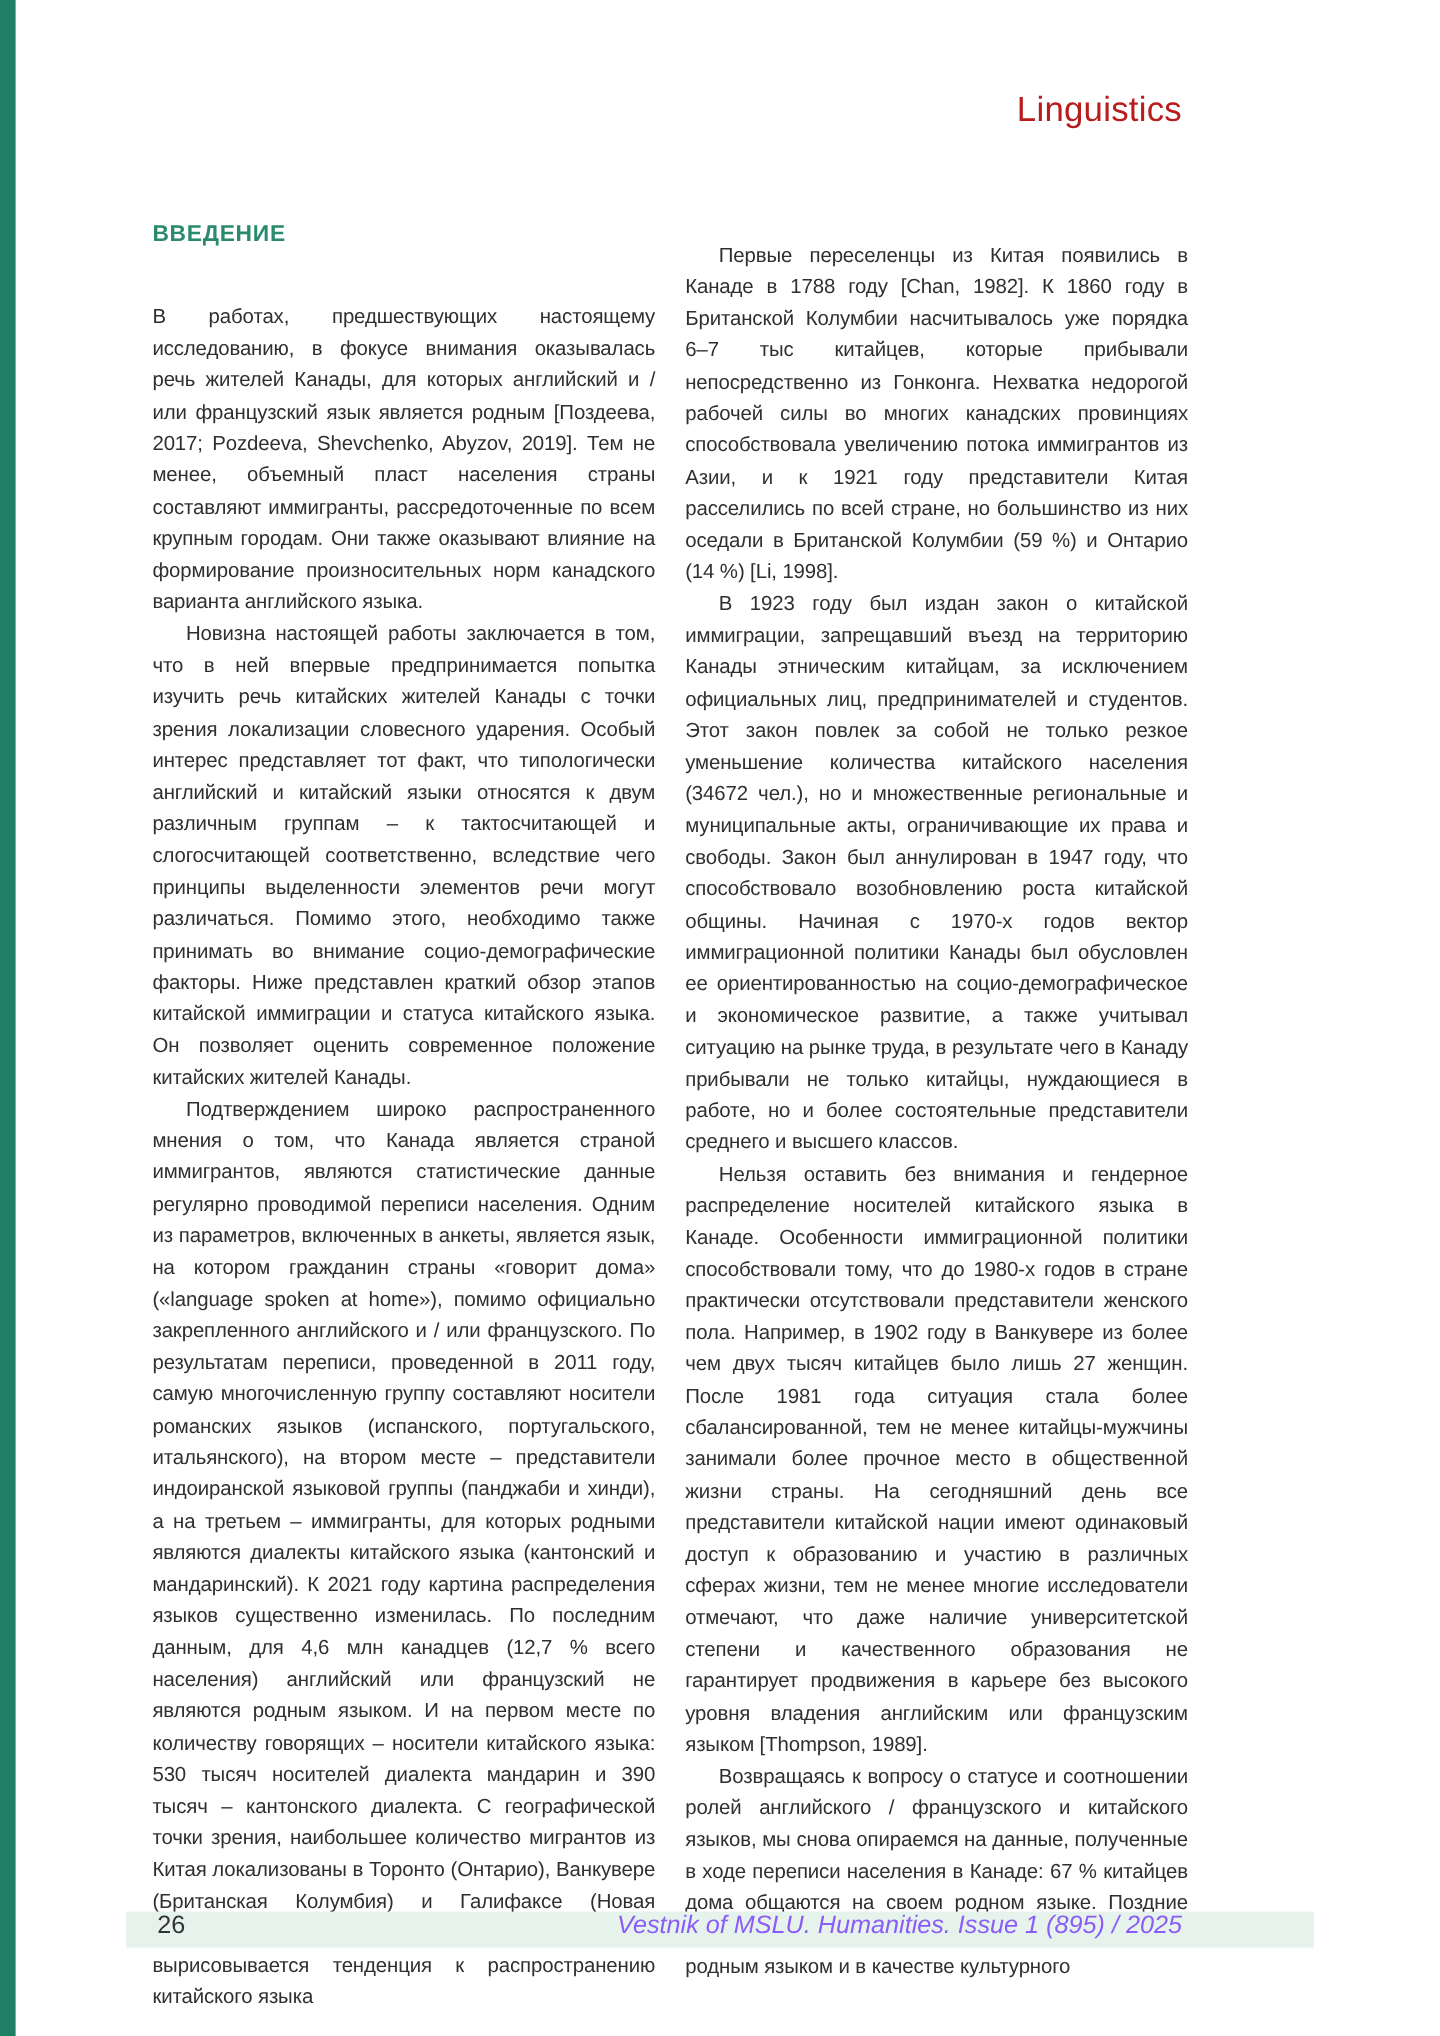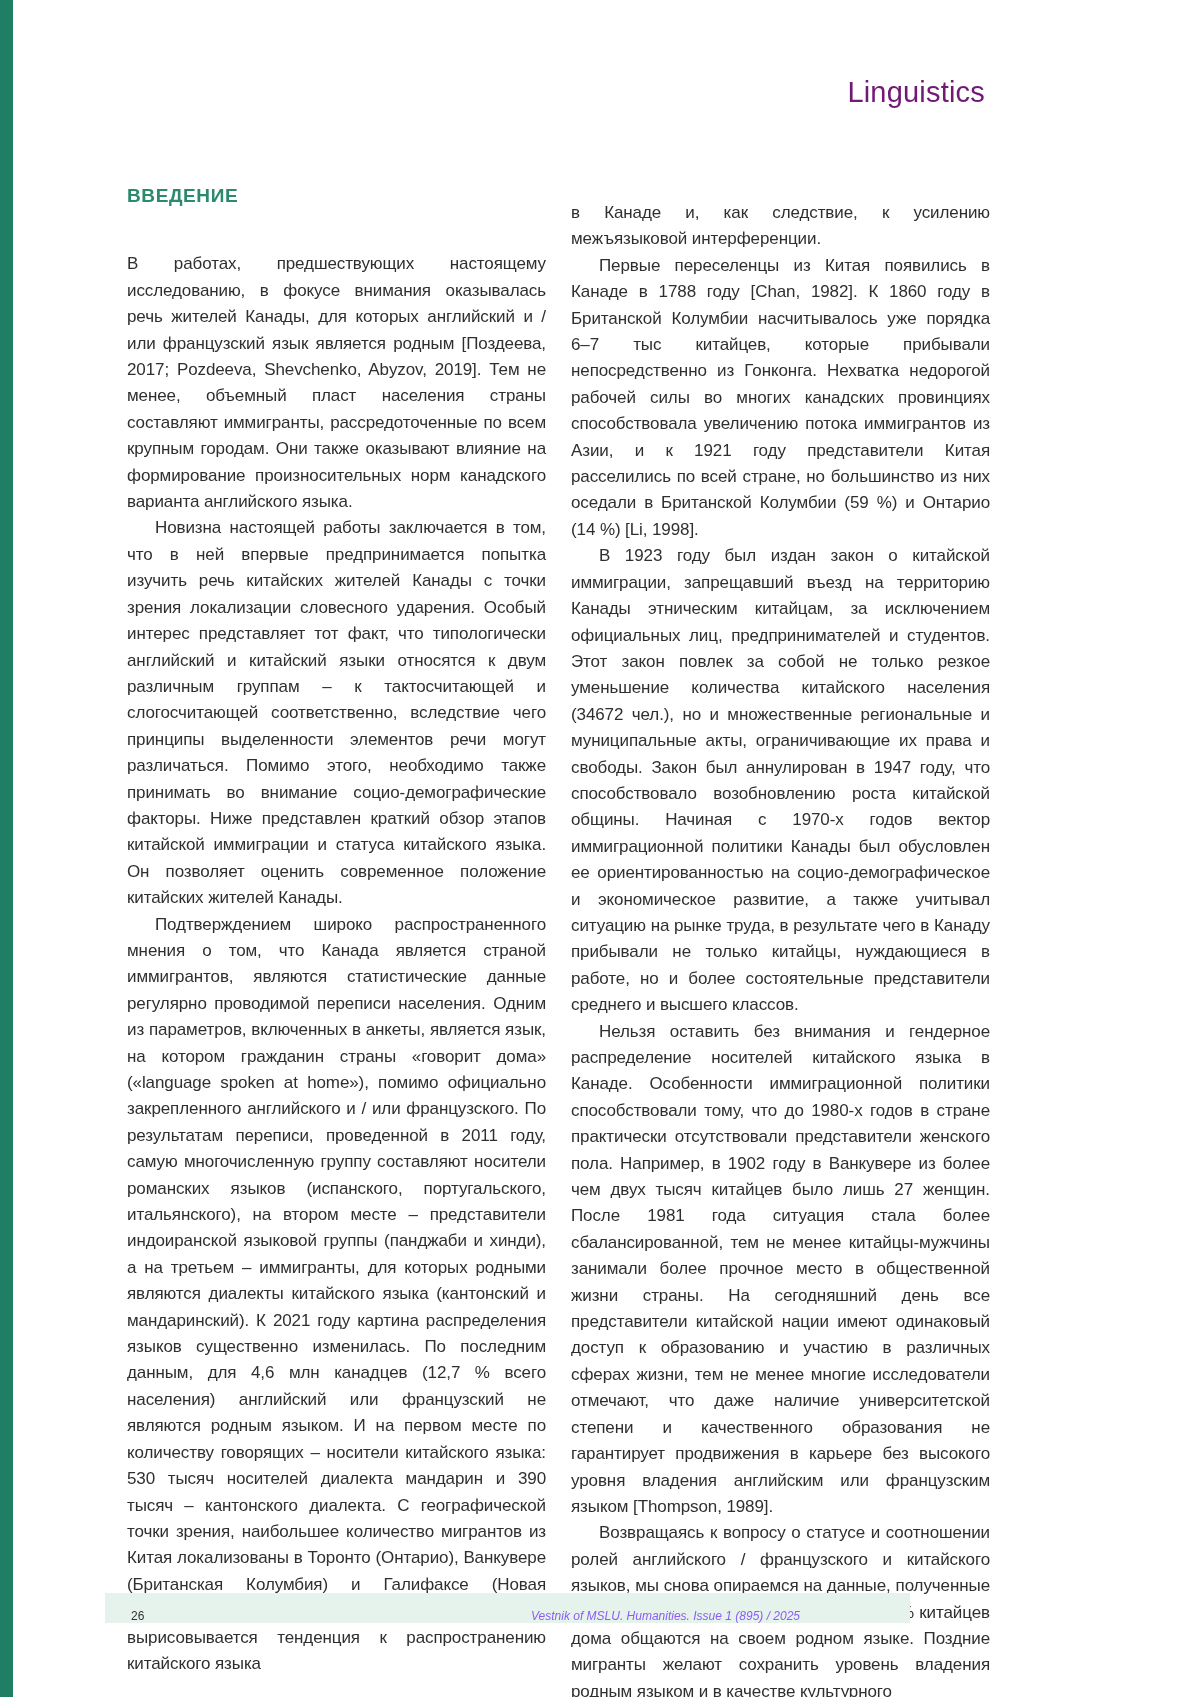--- a/index.html
+++ b/index.html
@@ -17,21 +17,21 @@
     left: 0; top: 0;
     width: 13px; height: 1697px;
     background: #1e7f64;
   }
   .running-head {
     position: absolute;
     top: 76px;
     right: 215px;
     font-size: 29px;
     font-weight: 400;
-    color: #701a75;
+    color: #b91c1c;
     letter-spacing: 0.2px;
   }
   .col {
     position: absolute;
     width: 419px;
     font-size: 17px;
     line-height: 26.4px;
     text-align: justify;
     color: #2f2f2f;
     letter-spacing: -0.1px;
@@ -44,28 +44,28 @@
     font-weight: 700;
     color: #2a8a6d;
     letter-spacing: 0.6px;
     text-align: left;
   }
   .para { margin: 0; }
   .para.ind { text-indent: 28px; }
   .footer-band {
     position: absolute;
     left: 105px; top: 1593px;
-    width: 805px; height: 30px;
+    width: 990px; height: 30px;
     background: #e6f3ed;
     display: flex;
-    align-items: flex-end;
+    align-items: flex-start;
     justify-content: space-between;
     box-sizing: border-box;
     padding: 0 110px 0 26px;
-    font-size: 12px;
+    font-size: 21px;
   }
   .page-number { color: #333333; font-style: normal; }
   .journal-line { color: #8b5cf6; font-style: italic; }
 </style>
 </head>
 <body>
 
 <div class="page">
 
   <div class="edge-bar"></div>
@@ -73,21 +73,20 @@
   <div class="running-head">Linguistics</div>
 
   <div class="col col-left">
     <h2 class="intro-heading">ВВЕДЕНИЕ</h2>
     <p class="para">В работах, предшествующих настоящему исследованию, в фокусе внимания оказывалась речь жителей Канады, для которых английский и / или французский язык является родным [Поздеева, 2017; Pozdeeva, Shevchenko, Abyzov, 2019]. Тем не менее, объемный пласт населения страны составляют иммигранты, рассредоточенные по всем крупным городам. Они также оказывают влияние на формирование произносительных норм канадского варианта английского языка.</p>
     <p class="para ind">Новизна настоящей работы заключается в том, что в ней впервые предпринимается попытка изучить речь китайских жителей Канады с точки зрения локализации словесного ударения. Особый интерес представляет тот факт, что типологически английский и китайский языки относятся к двум различным группам – к тактосчитающей и слогосчитающей соответственно, вследствие чего принципы выделенности элементов речи могут различаться. Помимо этого, необходимо также принимать во внимание социо-демографические факторы. Ниже представлен краткий обзор этапов китайской иммиграции и статуса китайского языка. Он позволяет оценить современное положение китайских жителей Канады.</p>
     <p class="para ind">Подтверждением широко распространенного мнения о том, что Канада является страной иммигрантов, являются статистические данные регулярно проводимой переписи населения. Одним из параметров, включенных в анкеты, является язык, на котором гражданин страны «говорит дома» («language spoken at home»), помимо официально закрепленного английского и / или французского. По результатам переписи, проведенной в 2011 году, самую многочисленную группу составляют носители романских языков (испанского, португальского, итальянского), на втором месте – представители индоиранской языковой группы (панджаби и хинди), а на третьем – иммигранты, для которых родными являются диалекты китайского языка (кантонский и мандаринский). К 2021 году картина распределения языков существенно изменилась. По последним данным, для 4,6 млн канадцев (12,7 % всего населения) английский или французский не являются родным языком. И на первом месте по количеству говорящих – носители китайского языка: 530 тысяч носителей диалекта мандарин и 390 тысяч – кантонского диалекта. С географической точки зрения, наибольшее количество мигрантов из Китая локализованы в Торонто (Онтарио), Ванкувере (Британская Колумбия) и Галифаксе (Новая Шотландия). Таким образом, отчетливо вырисовывается тенденция к распространению китайского языка</p>
   </div>
 
   <div class="col col-right">
-    <p class="para">в Канаде и, как следствие, к усилению межъязыковой интерференции.</p>
     <p class="para ind">Первые переселенцы из Китая появились в Канаде в 1788 году [Chan, 1982]. К 1860 году в Британской Колумбии насчитывалось уже порядка 6–7 тыс китайцев, которые прибывали непосредственно из Гонконга. Нехватка недорогой рабочей силы во многих канадских провинциях способствовала увеличению потока иммигрантов из Азии, и к 1921 году представители Китая расселились по всей стране, но большинство из них оседали в Британской Колумбии (59 %) и Онтарио (14 %) [Li, 1998].</p>
     <p class="para ind">В 1923 году был издан закон о китайской иммиграции, запрещавший въезд на территорию Канады этническим китайцам, за исключением официальных лиц, предпринимателей и студентов. Этот закон повлек за собой не только резкое уменьшение количества китайского населения (34672 чел.), но и множественные региональные и муниципальные акты, ограничивающие их права и свободы. Закон был аннулирован в 1947 году, что способствовало возобновлению роста китайской общины. Начиная с 1970-х годов вектор иммиграционной политики Канады был обусловлен ее ориентированностью на социо-демографическое и экономическое развитие, а также учитывал ситуацию на рынке труда, в результате чего в Канаду прибывали не только китайцы, нуждающиеся в работе, но и более состоятельные представители среднего и высшего классов.</p>
     <p class="para ind">Нельзя оставить без внимания и гендерное распределение носителей китайского языка в Канаде. Особенности иммиграционной политики способствовали тому, что до 1980-х годов в стране практически отсутствовали представители женского пола. Например, в 1902 году в Ванкувере из более чем двух тысяч китайцев было лишь 27 женщин. После 1981 года ситуация стала более сбалансированной, тем не менее китайцы-мужчины занимали более прочное место в общественной жизни страны. На сегодняшний день все представители китайской нации имеют одинаковый доступ к образованию и участию в различных сферах жизни, тем не менее многие исследователи отмечают, что даже наличие университетской степени и качественного образования не гарантирует продвижения в карьере без высокого уровня владения английским или французским языком [Thompson, 1989].</p>
     <p class="para ind">Возвращаясь к вопросу о статусе и соотношении ролей английского / французского и китайского языков, мы снова опираемся на данные, полученные в ходе переписи населения в Канаде: 67 % китайцев дома общаются на своем родном языке. Поздние мигранты желают сохранить уровень владения родным языком и в качестве культурного</p>
   </div>
 
   <div class="footer-band">
     <span class="page-number">26</span>
     <span class="journal-line">Vestnik of MSLU. Humanities. Issue 1 (895) / 2025</span>
   </div>

